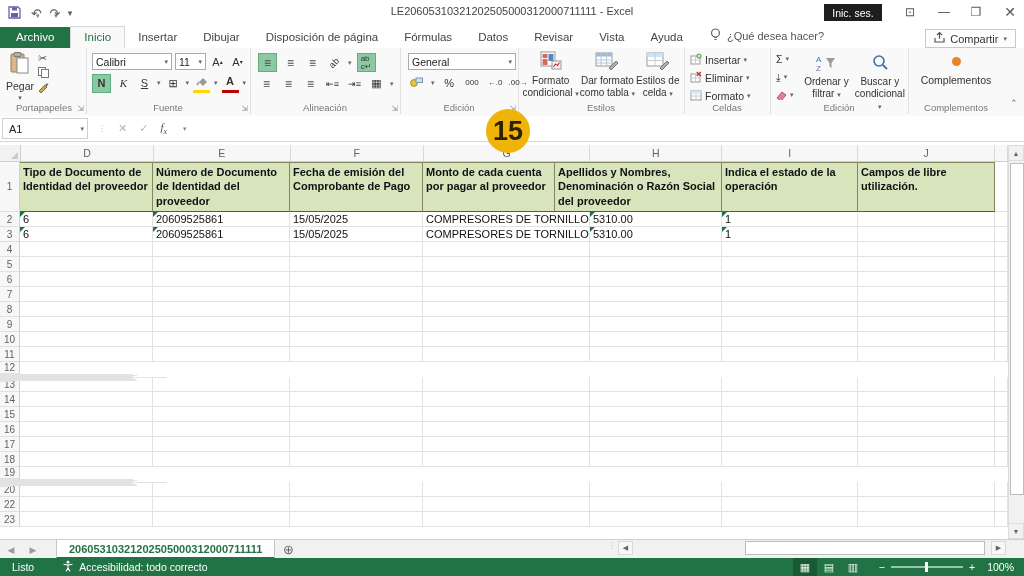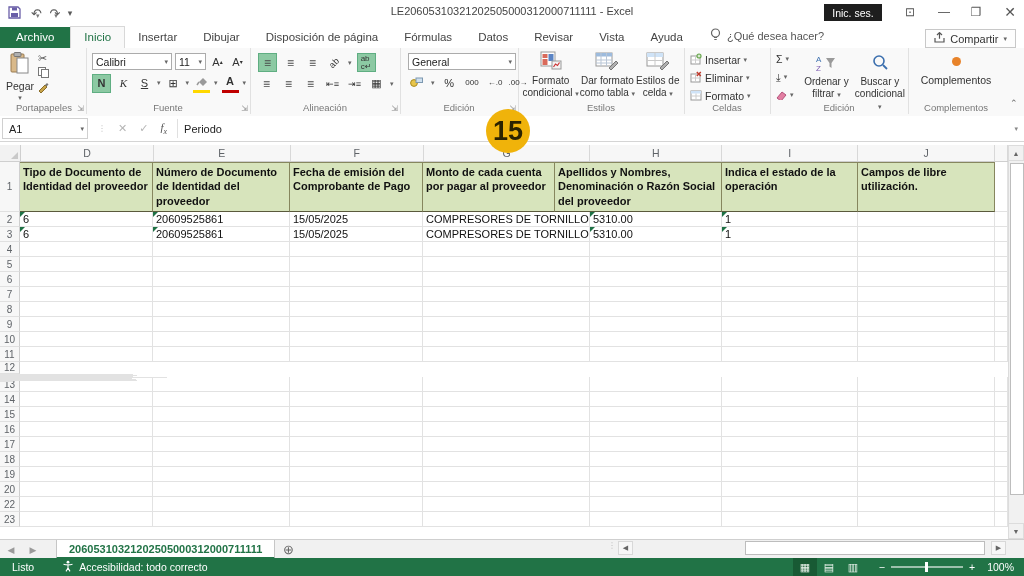--- a/index.html
+++ b/index.html
@@ -406,23 +406,20 @@
   <div class="namebox">
     <span>A1</span>
     <span class="dd7" style="margin-right:3px">▾</span>
   </div>
   <div class="fxbtns">
     <span style="color:#bbb;font-size:8px">⋮</span>
     <span style="color:#b5b5b5">✕</span>
     <span style="color:#b5b5b5">✓</span>
     <span style="font-style:italic;font-family:'Liberation Serif',serif;color:#555">f<sub style="font-size:8px">x</sub></span>
   </div>
-  <div class="finput">
-    <span>Periodo</span>
-  </div>
   <span class="dd7" style="margin:0 6px;color:#888">▾</span>
 </div>
 
 <div class="abs badge">15</div>
 
 <div class="abs grid" id="grid">
     <div class="colhdr-row">
       <div class="corner" style="width: 20px;"></div>
       <div class="colhdr" style="width: 133px;">D</div>
       <div class="colhdr" style="width: 137px;">E</div>
@@ -624,21 +621,21 @@
       <div class="rownum">18</div>
       <div class="cell" style="width: 133px;"></div>
       <div class="cell" style="width: 137px;"></div>
       <div class="cell" style="width: 133px;"></div>
       <div class="cell" style="width: 167px;"></div>
       <div class="cell" style="width: 132px;"></div>
       <div class="cell" style="width: 136px;"></div>
       <div class="cell" style="width: 137px;"></div>
       <div class="cell" style="width: 13px;"></div>
     </div>
-    <div class="grow" style="height: 15px;">
+    <div class="grow" style="height: 15px; flex-direction: column;">
       <div class="rownum">19</div>
       <div class="cell" style="width: 133px;"></div>
       <div class="cell" style="width: 137px;"></div>
       <div class="cell" style="width: 133px;"></div>
       <div class="cell" style="width: 167px;"></div>
       <div class="cell" style="width: 132px;"></div>
       <div class="cell" style="width: 136px;"></div>
       <div class="cell" style="width: 137px;"></div>
       <div class="cell" style="width: 13px;"></div>
     </div>

